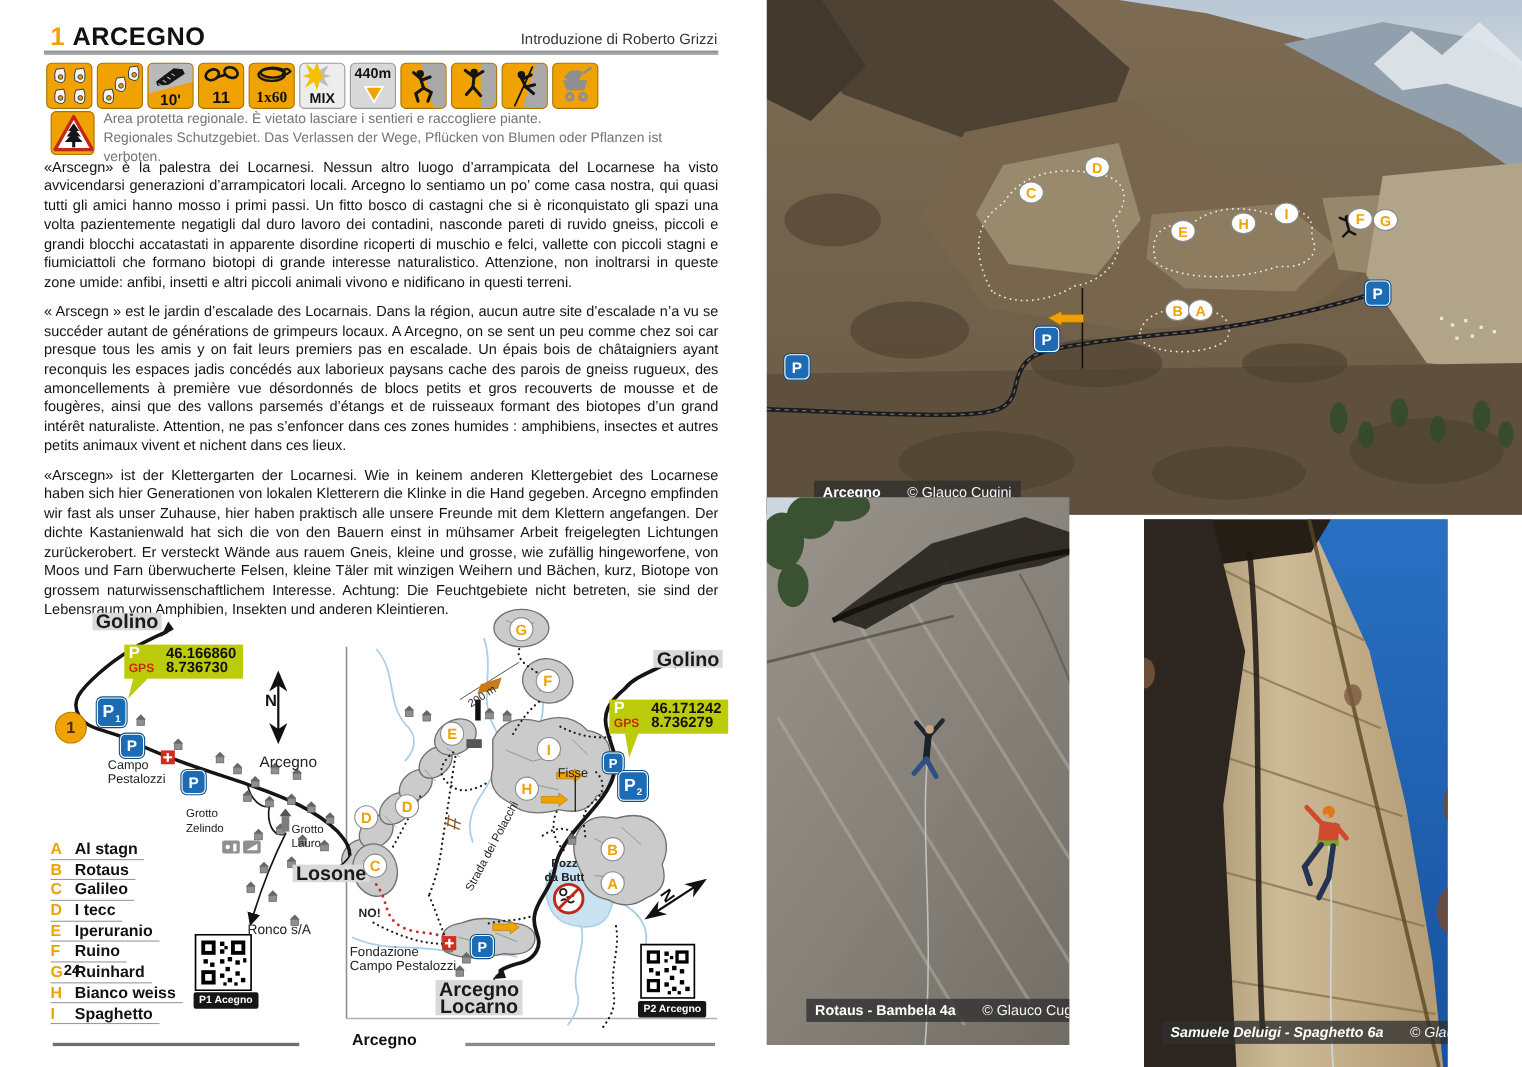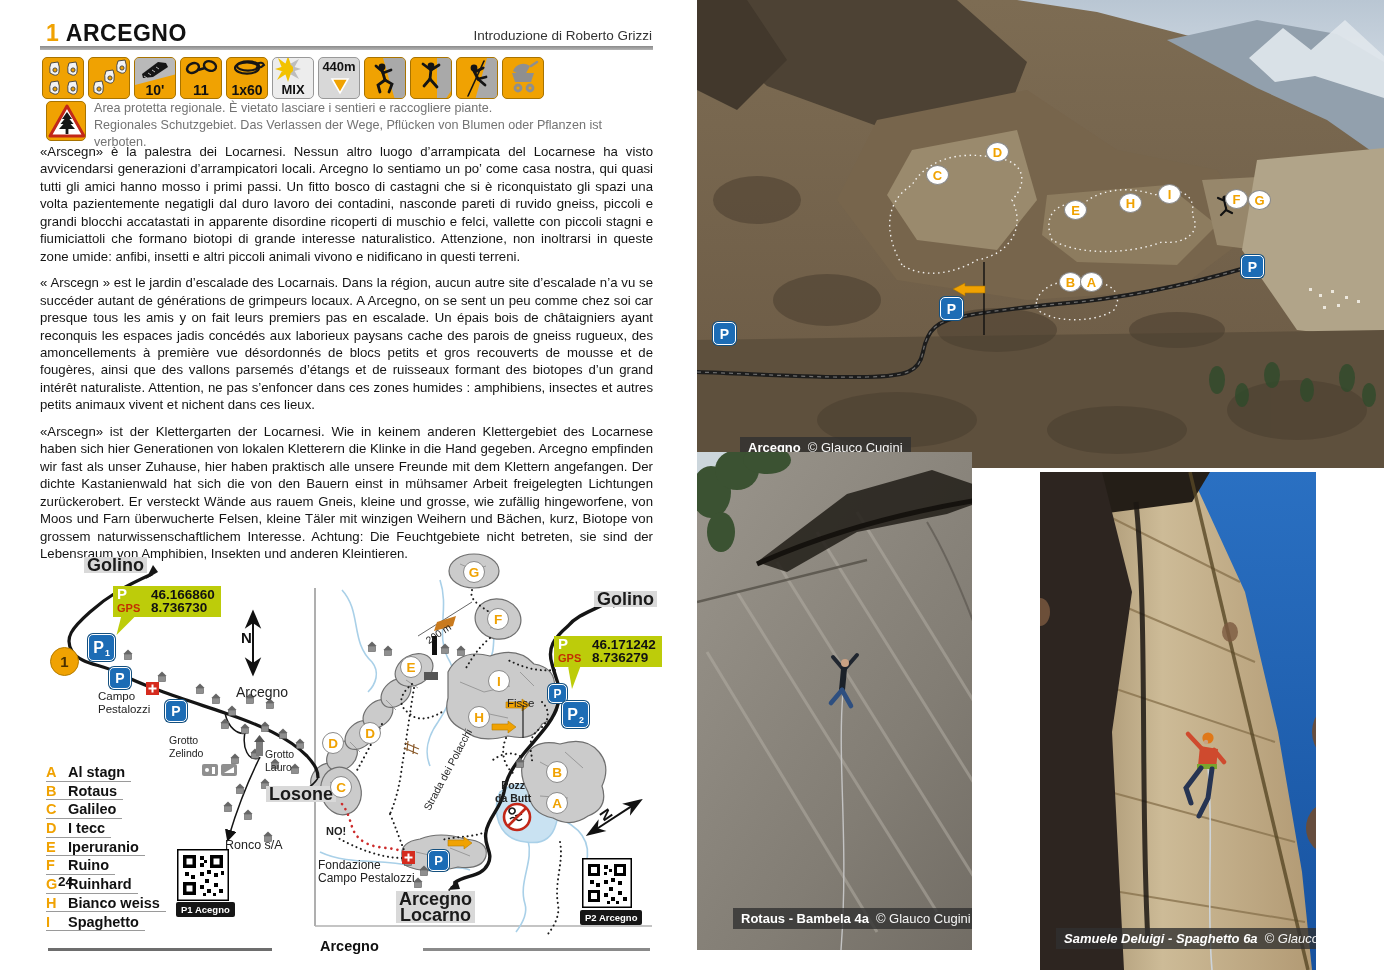--- a/index.html
+++ b/index.html
@@ -52,21 +52,21 @@
                color:#4a3000;font-weight:bold;font-size:15px;display:flex;align-items:center;
                justify-content:center;box-sizing:border-box;}
   .north-n{font-weight:bold;font-size:15px;color:#111;}
   .qr-label{background:#161616;color:#fff;font-size:9.5px;font-weight:bold;
             padding:2px 5px;border-radius:2px;width:max-content;}
   
   .photo{position:absolute;overflow:hidden;background:#777;}
   .photo-caption{position:absolute;background:rgba(47,47,47,.78);color:#fff;font-size:13px;
                  padding:2.5px 8px 3.5px 8px;white-space:nowrap;line-height:15px;}
   .cap-b{font-weight:bold;}
-  .cap-r{font-weight:normal;margin-left:7px;opacity:.95;}
+  .cap-r{font-weight:normal;margin-left:24px;opacity:.95;}
   .photo-oval{position:absolute;width:23px;height:20px;border-radius:50%;background:#fff;
               border:1px solid #888;color:#F0A202;font-weight:bold;font-size:13px;
               display:flex;align-items:center;justify-content:center;box-sizing:border-box;}
   .photo-p{position:absolute;}
   
   .footer-line{background:#6d6d6d;height:3px;}
   .footer-label{font-weight:bold;font-size:14.5px;color:#111;}
   .pagenum{font-weight:bold;font-size:13.5px;color:#111;margin-left:36px;}
 </style>
 </head>
@@ -140,21 +140,21 @@
     <span class="tlabel" style="font-size:15px;">11</span>
   </div>
   <div class="tile" style="left:226px;top:57px;">
     <svg width="42" height="42" viewBox="0 0 42 42">
       <g fill="none" stroke="#161616" stroke-width="2.1">
         <ellipse cx="20" cy="10" rx="12" ry="5.6"></ellipse>
         <ellipse cx="21" cy="8" rx="11" ry="4.6"></ellipse>
         <path d="M30,6 q5,-3 7,1 q-4,4 -8,2"></path>
       </g>
     </svg>
-    <span class="tlabel" style="font-size:14px;">1x60</span>
+    <span class="tlabel" style="font-size:14px;font-family:Liberation Serif, serif;">1x60</span>
   </div>
   <div class="tile light" style="left:272px;top:57px;">
     <svg width="42" height="42" viewBox="0 0 42 42">
       <g fill="#f2c200">
         <circle cx="15" cy="11" r="6"></circle>
         <polygon points="15,-2 18,7 12,7"></polygon>
         <polygon points="2,11 10,8.5 10,13.5"></polygon>
         <polygon points="5,0 13,6 9,10"></polygon>
         <polygon points="15,24 12,15 18,15"></polygon>
         <polygon points="4,22 9,13 13,16"></polygon>

